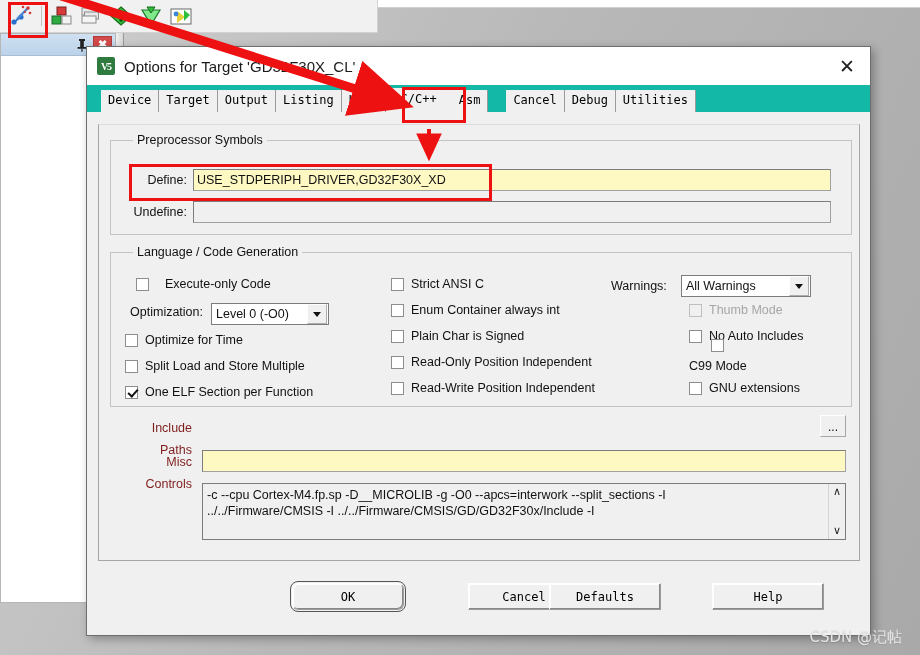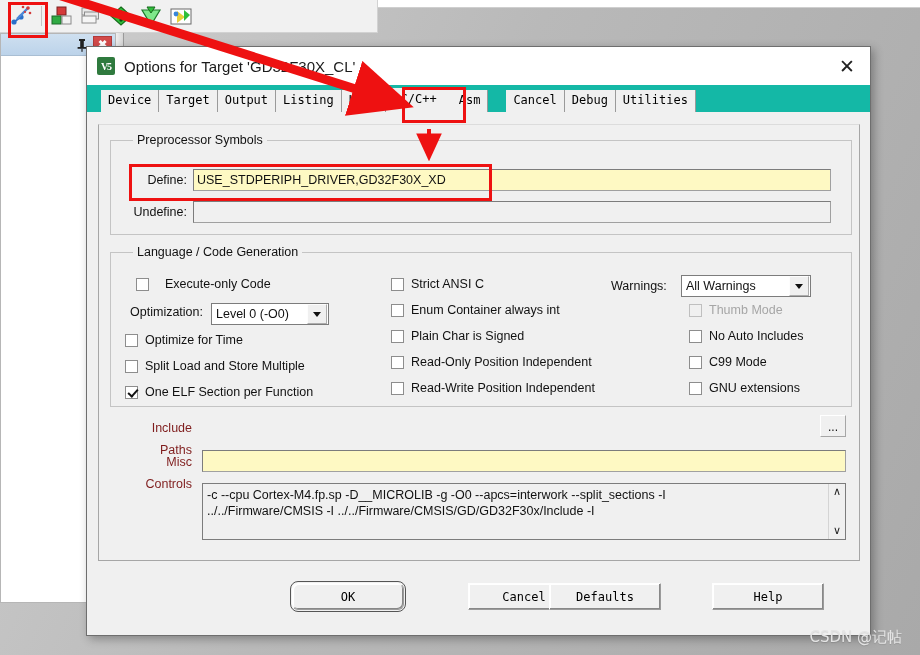--- a/index.html
+++ b/index.html
@@ -530,21 +530,21 @@
           </span>
       </div>
       <div class="optrow dis" style="left:578px; top:44px;">
         <span class="cb dis"></span>
         <span>Thumb Mode</span>
       </div>
       <div class="optrow" style="left:578px; top:70px;">
         <span class="cb"></span>
         <span>No Auto Includes</span>
       </div>
-      <div class="optrow" style="left:578px; top:96px;">
+      <div class="optrow" style="left:578px; top:80px;flex-direction:column;">
         <span class="cb"></span>
         <span>C99 Mode</span>
       </div>
       <div class="optrow" style="left:578px; top:122px;">
         <span class="cb"></span>
         <span>GNU extensions</span>
       </div>
     </fieldset>
 
     <div id="lower">

